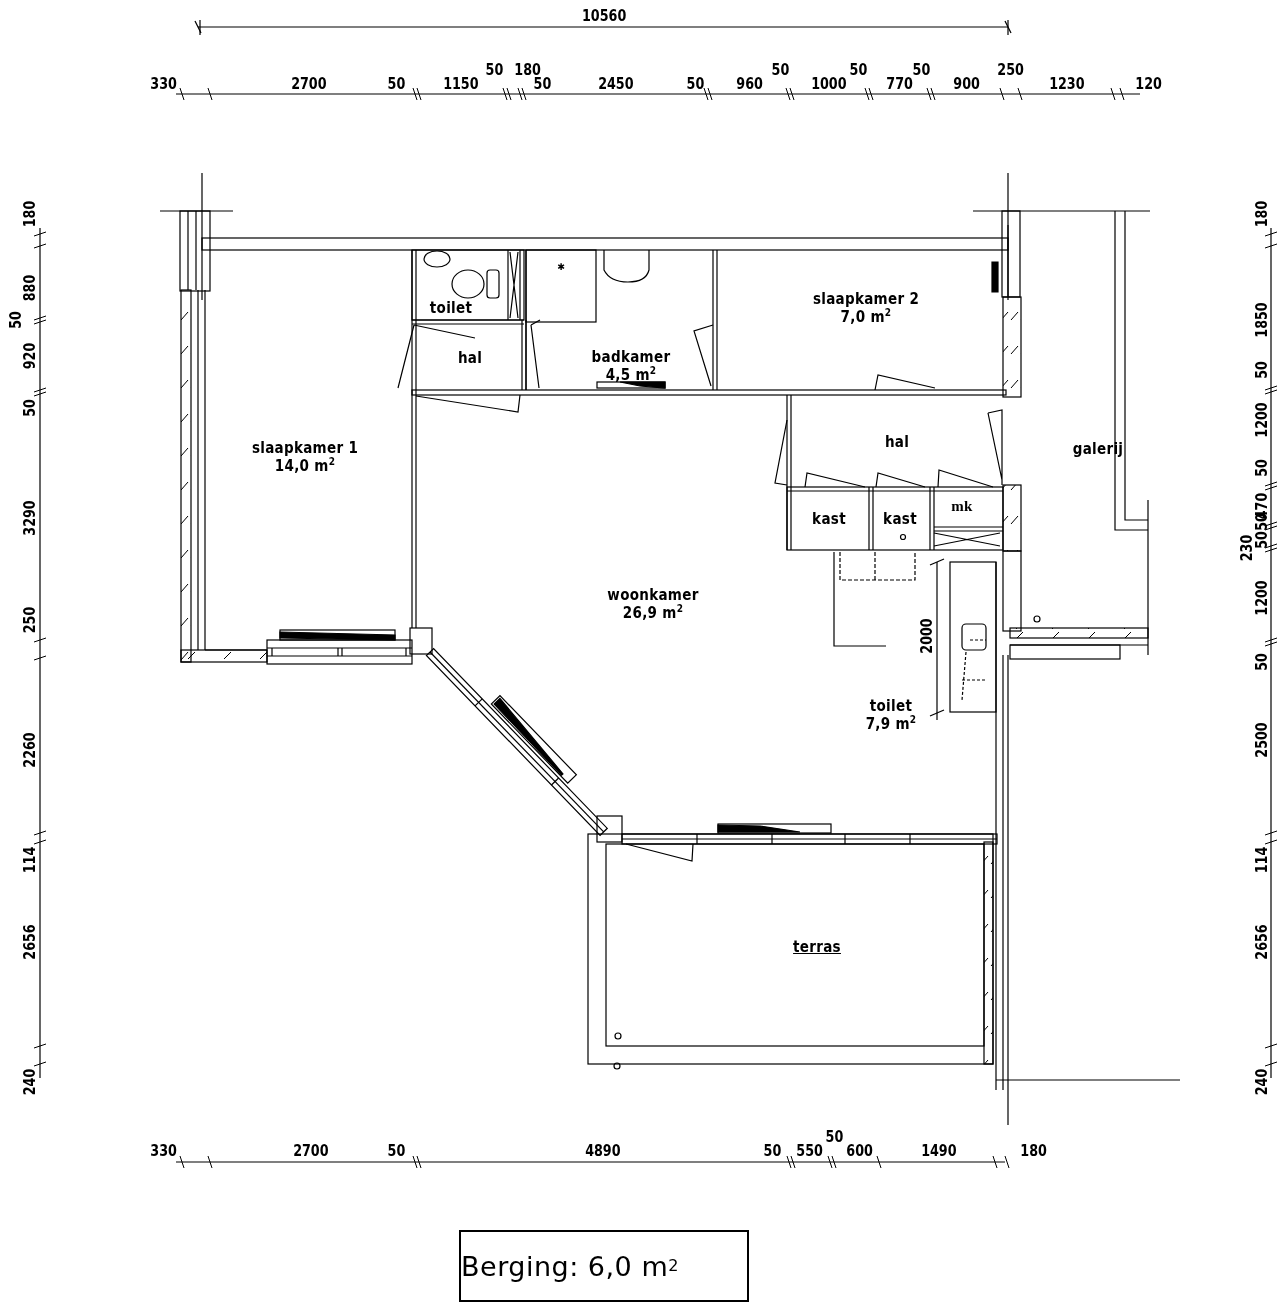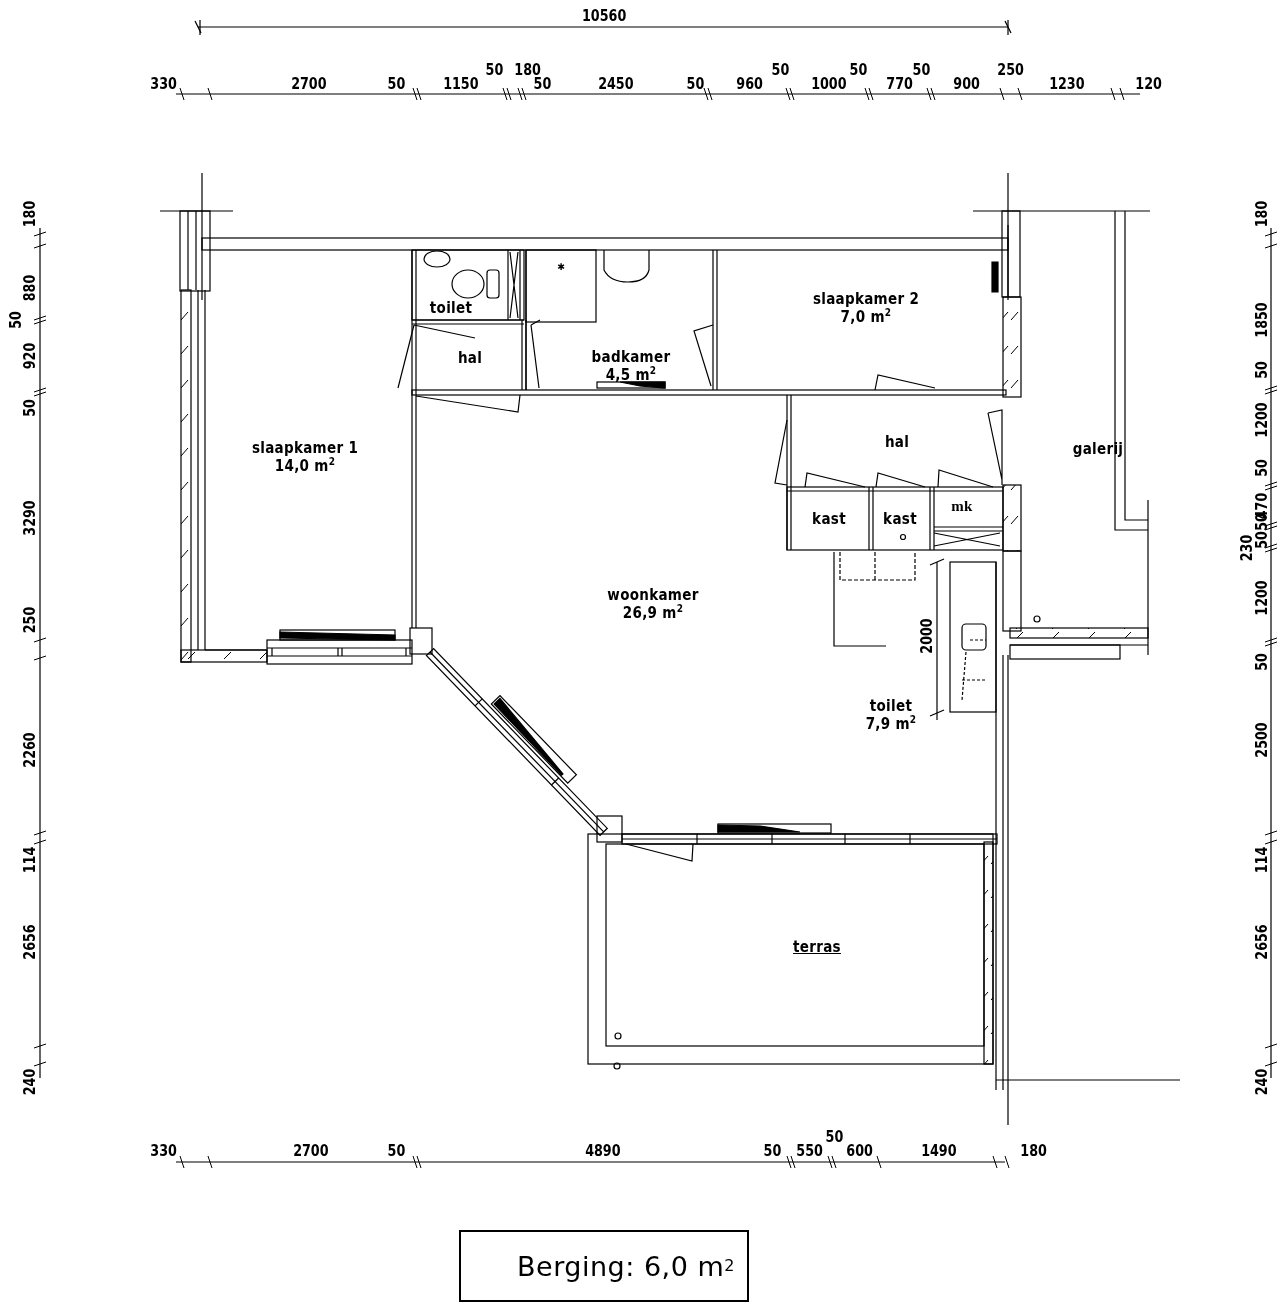--- a/index.html
+++ b/index.html
@@ -10,22 +10,22 @@
          font-weight: bold; font-size: 15px; text-align: center; line-height: 18px;
          transform: translateX(-50%); white-space: nowrap; letter-spacing: 0.3px; }
   .lbl sup { font-size: 10px; vertical-align: 6px; line-height: 0; }
   .dim { position: absolute; font-family: "DejaVu Sans", sans-serif; font-weight: bold;
          font-size: 15px; line-height: 16px; white-space: nowrap; transform: scaleX(0.85); }
   .dimv { position: absolute; font-family: "DejaVu Sans", sans-serif; font-weight: bold;
           font-size: 15px; line-height: 16px; white-space: nowrap;
           transform: translate(-50%, -50%) rotate(-90deg) scaleX(0.85); }
   #berging { position: absolute; left: 459px; top: 1230px; width: 290px; height: 72px;
              border: 2px solid #000; box-sizing: border-box; display: flex;
-             align-items: center; justify-content: center;
-             font-family: "DejaVu Sans", sans-serif; font-size: 27px; letter-spacing: 0.5px; padding-left: 44px; }
+             align-items: center; 
+             font-family: "DejaVu Sans", sans-serif; font-size: 27px; letter-spacing: 0.5px; }
   #berging sup { font-size: 16px; vertical-align: 12px; line-height: 0; }
 </style>
 </head>
 <body>
 
 <svg id="plan" width="1280" height="1305" viewBox="0 0 1280 1305" xmlns="http://www.w3.org/2000/svg">
   <defs>
     <pattern id="hatch" width="14" height="14" patternUnits="userSpaceOnUse">
       <line x1="2" y1="12" x2="10" y2="4" stroke="#000" stroke-width="1"></line>
     </pattern>

